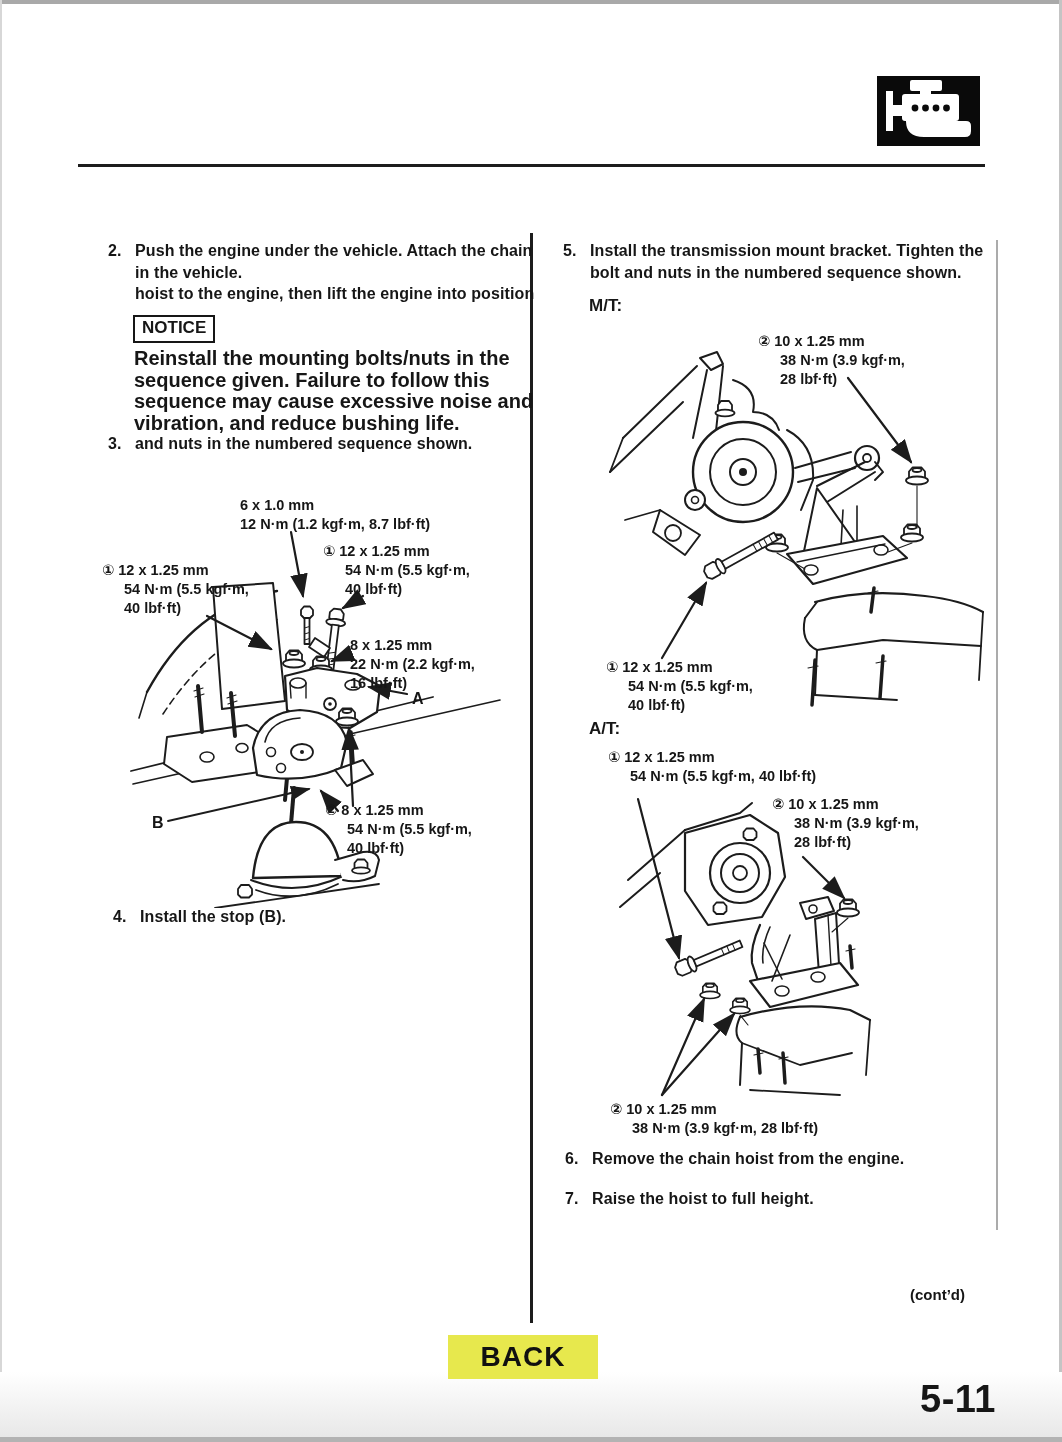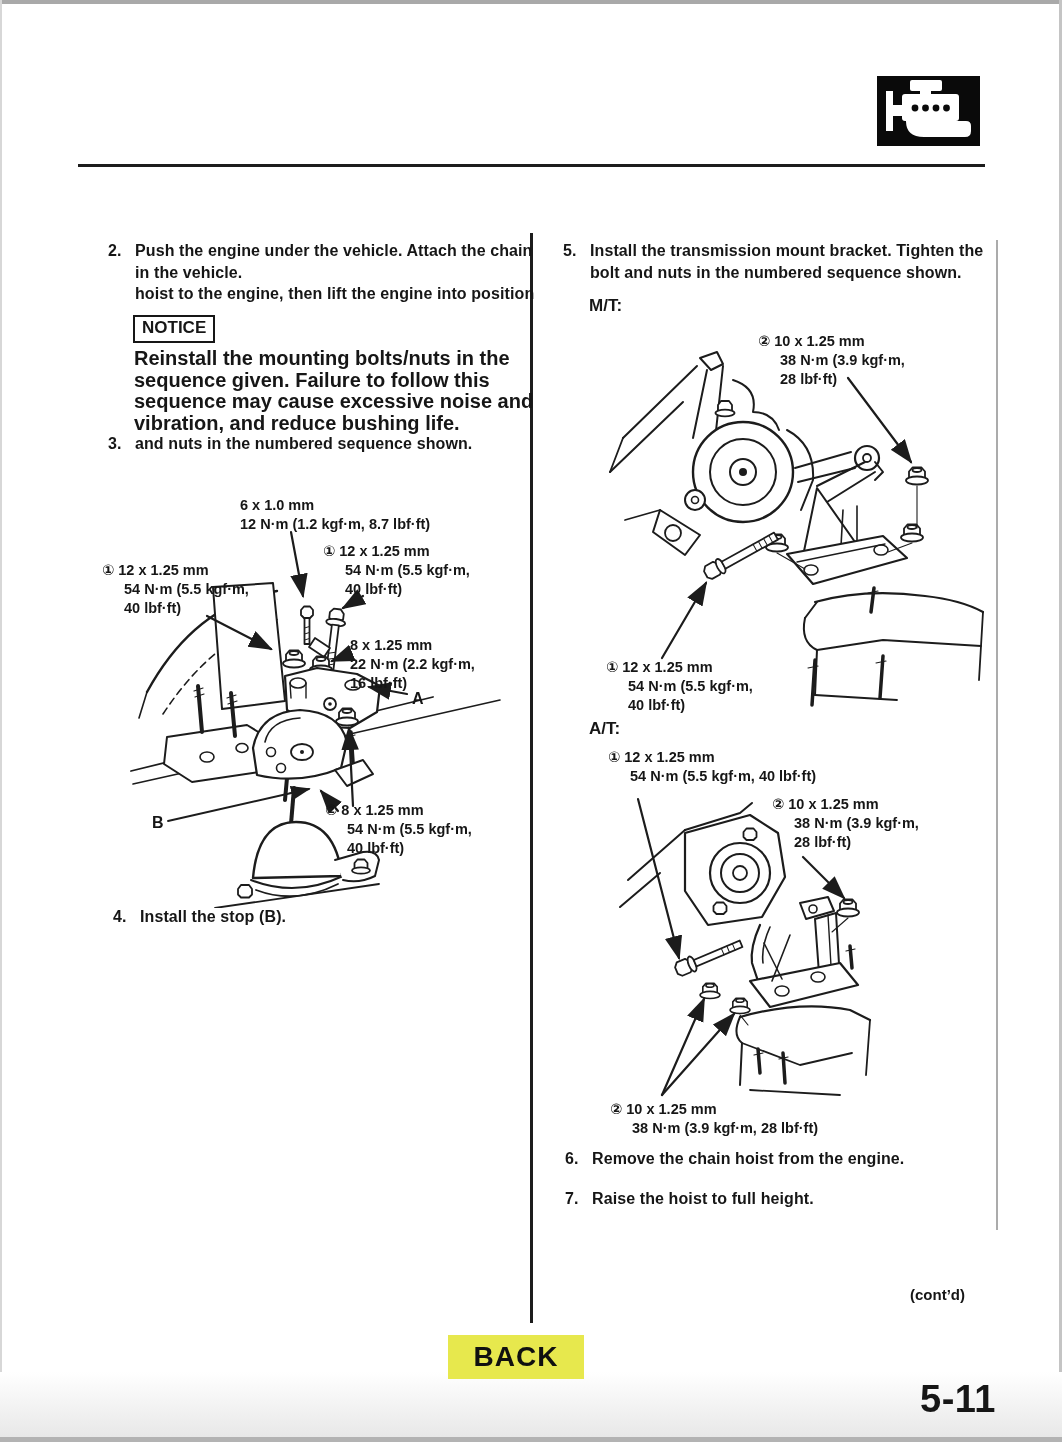--- a/index.html
+++ b/index.html
@@ -32,21 +32,21 @@
   .lbl { position:absolute; font-size:14.5px; line-height:19px; white-space:nowrap; }
   .lbl .ind { margin-left:22px; }
   .callout { position:absolute; font-size:16px; }
 
   .sec-heading { position:absolute; font-size:17px; }
 
   .fig { position:absolute; }
   .fig svg { display:block; width:100%; height:100%; }
 
   .contd { position:absolute; left:910px; top:1286px; font-size:15px;text-align:right; }
-  .back-btn { position:absolute; left:448px; top:1335px; width:136px; height:44px;
+  .back-btn { position:absolute; left:448px; top:1335px; width:150px; height:44px;
               background:#e7e84d; border:none; display:flex; align-items:center; justify-content:center;
               font-family:"Liberation Sans","DejaVu Sans",sans-serif;
               font-size:28px; font-weight:700; letter-spacing:1px; color:#101010; cursor:pointer; }
   .page-num { position:absolute; left:920px; top:1378px; font-size:38px; letter-spacing:.5px; }
 </style>
 </head>
 <body>
 
 <div class="page">
 

